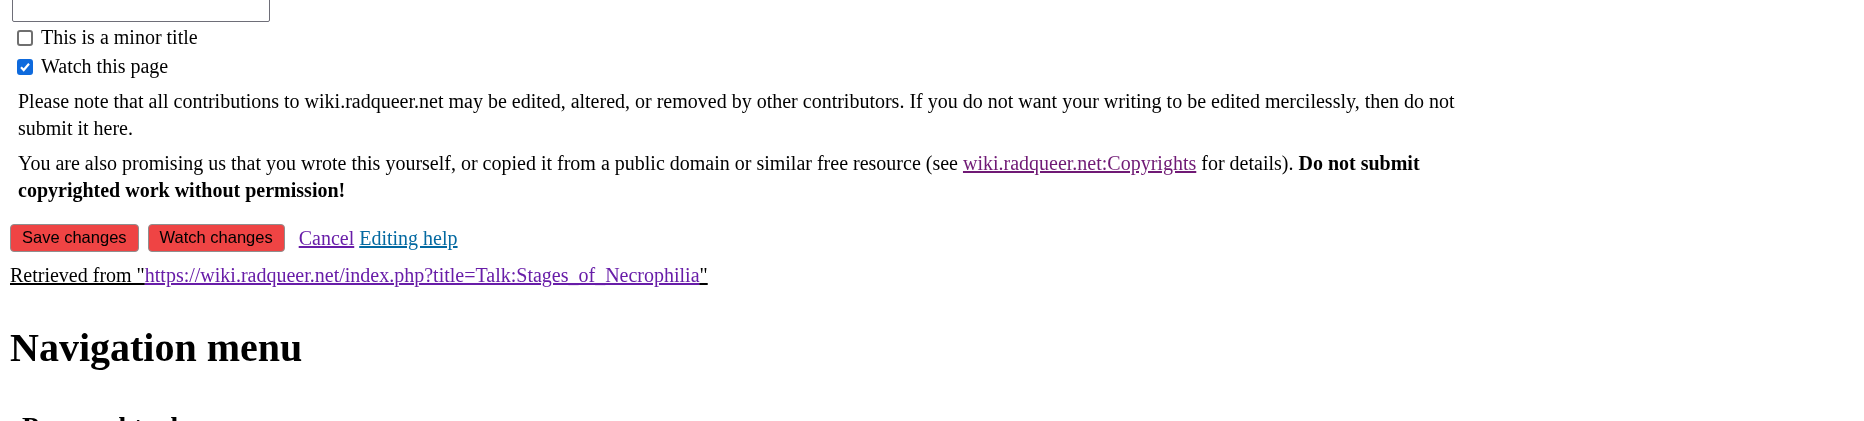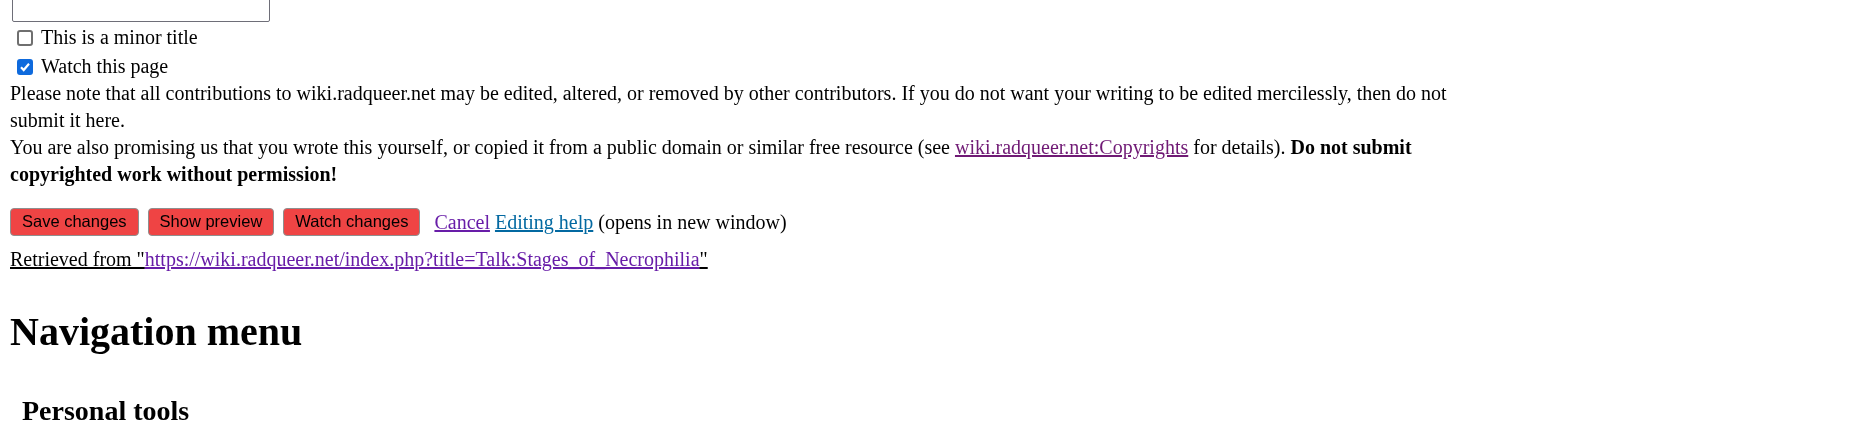--- a/index.html
+++ b/index.html
@@ -56,21 +56,21 @@
     cursor: pointer;
   }
   .cb.checked {
     background: #0e6add;
     border-color: #0e6add;
   }
   .cb svg { display: block; }
 
   .notice {
     line-height: 27px;
-    margin: 0;
+    margin: 8px;
   }
   .notice a {
     color: #701a75;
     text-decoration: underline;
     cursor: pointer;
   }
 
   .button-row {
     margin-top: 20px;
     margin-bottom: 10px;
@@ -146,25 +146,23 @@
   <span>submit it here.</span>
 </div>
 
 <div class="notice">
   <span>You are also promising us that you wrote this yourself, or copied it from a public domain or similar free resource (see </span><a>wiki.radqueer.net:Copyrights</a><span> for details). </span><b>Do not submit</b><br>
   <b>copyrighted work without permission!</b>
 </div>
 
 <div class="button-row">
   <button class="btn">Save changes</button>
-  <button class="btn">Show preview</button>
   <button class="btn">Watch changes</button>
   <a class="link link-cancel">Cancel</a>
   <a class="link link-help">Editing help</a>
-  <span class="help-suffix">(opens in new window)</span>
 </div>
 
 <div class="retrieved">
   <span>Retrieved from "</span><a>https://wiki.radqueer.net/index.php?title=Talk:Stages_of_Necrophilia</a><span>"</span>
 </div>
 
 <h2 class="nav-heading">Navigation menu</h2>
 
 <h3 class="tools-heading">Personal tools</h3>
 

